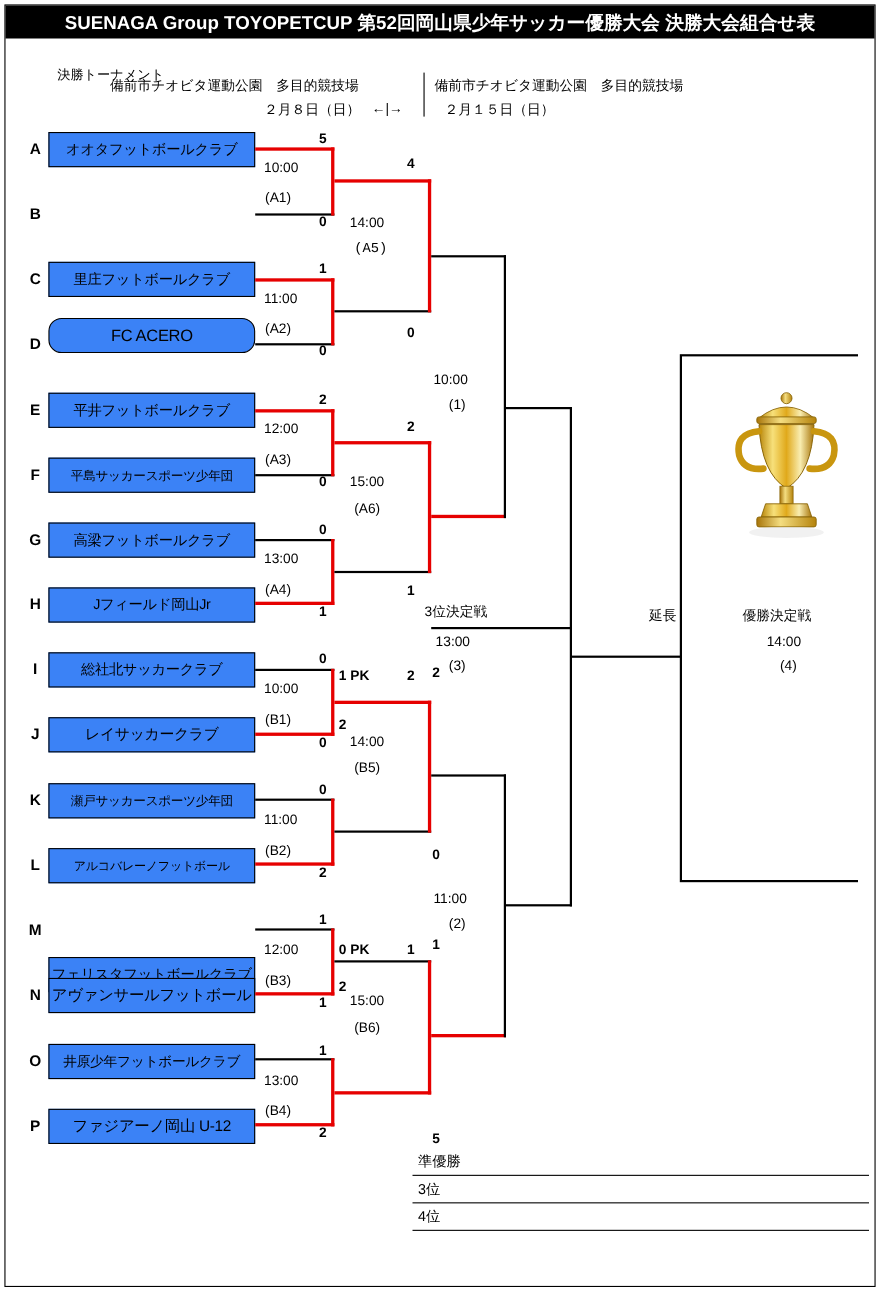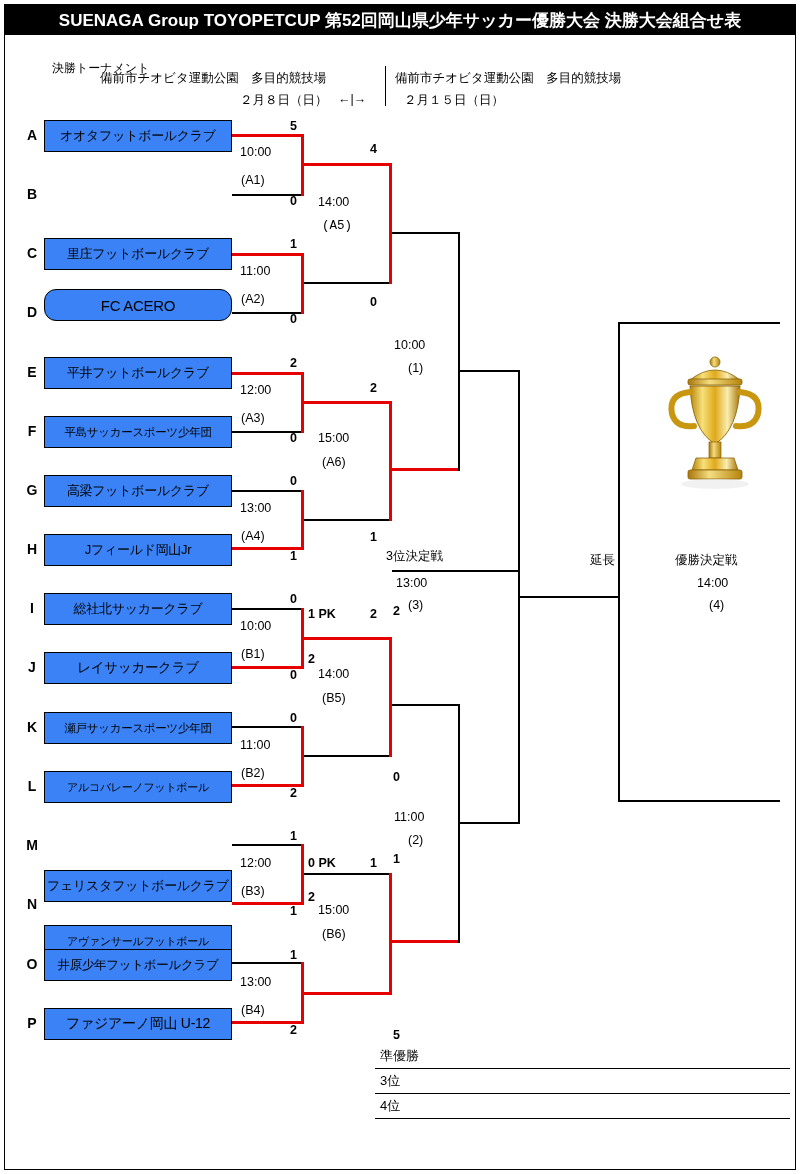--- a/index.html
+++ b/index.html
@@ -140,21 +140,21 @@
     </div>
   <div class="teambox" style="left:44px;top:712px;font-size:11.5px;">
       <span>瀬戸サッカースポーツ少年団</span>
     </div>
   <div class="teambox" style="left:44px;top:771px;font-size:11px;">
       <span>アルコバレーノフットボール</span>
     </div>
   <div class="teambox" style="left:44px;top:830px;font-size:13px;margin-top:40px;">
       <span>フェリスタフットボールクラブ</span>
     </div>
-  <div class="teambox" style="left:44px;top:925px;font-size:11px;">
+  <div class="teambox" style="left:44px;top:889px;font-size:14px;">
       <span>アヴァンサールフットボール</span>
     </div>
   <div class="teambox" style="left:44px;top:949px;font-size:12.5px;">
       <span>井原少年フットボールクラブ</span>
     </div>
   <div class="teambox" style="left:44px;top:1008px;font-size:14px;">
       <span>ファジアーノ岡山 U-12</span>
     </div>
 
   <div class="lnr" style="left:232px;top:134px;width:72px;height:3px;"></div>

